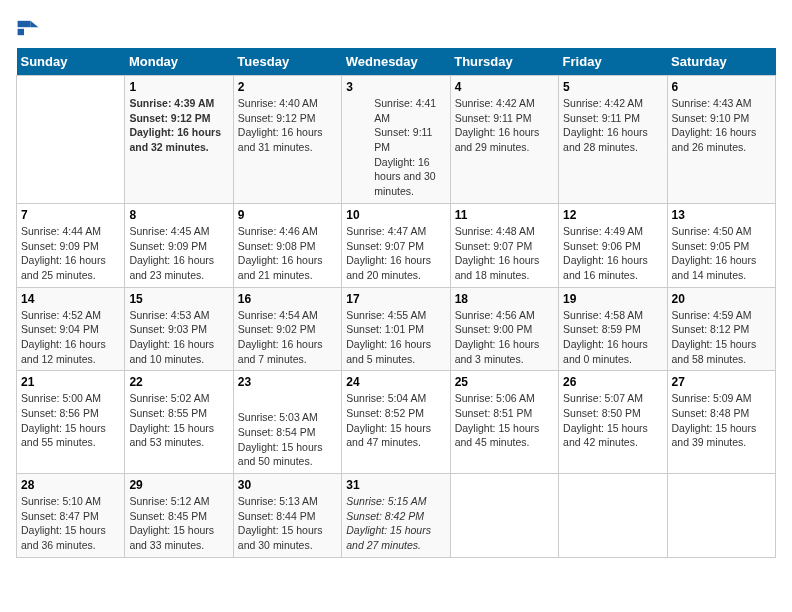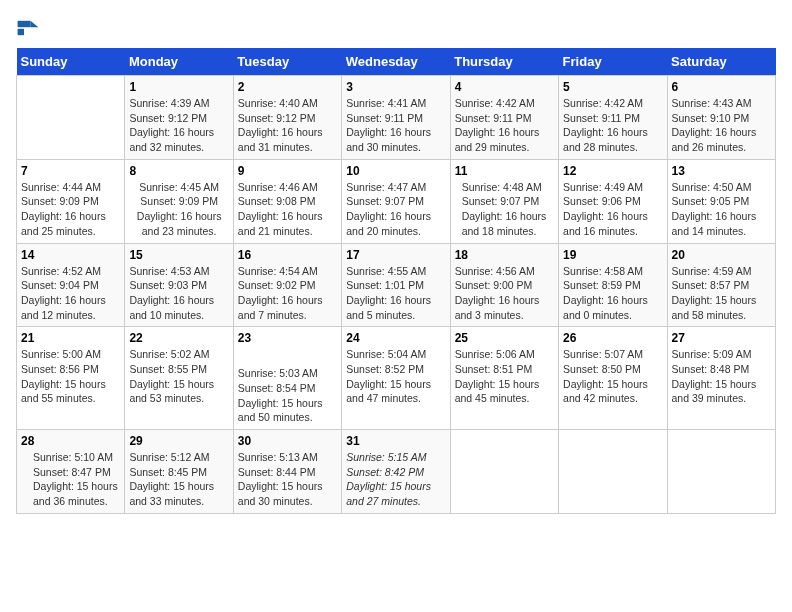--- a/index.html
+++ b/index.html
@@ -27,21 +27,21 @@
     }
     .title-block { text-align: right; }
     .main-title { font-size: 36px; font-weight: bold; color: #333; }
     .subtitle { font-size: 14px; color: #555; }
     table {
       width: 100%;
       border-collapse: collapse;
       font-size: 11px;
     }
     thead tr th {
-      background: #1d4ed8;
+      background: #0369a1;
       color: #fff;
       padding: 6px 4px;
       text-align: left;
       font-size: 13px;
       font-weight: bold;
     }
     tbody tr td {
       border: 1px solid #ccc;
       vertical-align: top;
       padding: 4px;
@@ -94,33 +94,33 @@
         <th>Thursday</th>
         <th>Friday</th>
         <th>Saturday</th>
       </tr>
   </thead>
   <tbody id="calendar-body">
   <tr>
         <td class="empty-cell"></td>
         <td>
           <span class="day-num">1</span>
-          <div class="day-info" style="white-space: pre-line;">Sunrise: 4:39 AM
+          <div class="day-info" style="white-space: pre-line; font-weight: bold;">Sunrise: 4:39 AM
 Sunset: 9:12 PM
 Daylight: 16 hours and 32 minutes.</div>
         </td>
         <td>
           <span class="day-num">2</span>
           <div class="day-info" style="white-space: pre-line;">Sunrise: 4:40 AM
 Sunset: 9:12 PM
 Daylight: 16 hours and 31 minutes.</div>
         </td>
         <td>
           <span class="day-num">3</span>
-          <div class="day-info" style="white-space: pre-line;">Sunrise: 4:41 AM
+          <div class="day-info" style="white-space: pre-line; margin-left: 28px;">Sunrise: 4:41 AM
 Sunset: 9:11 PM
 Daylight: 16 hours and 30 minutes.</div>
         </td>
         <td>
           <span class="day-num">4</span>
           <div class="day-info" style="white-space: pre-line;">Sunrise: 4:42 AM
 Sunset: 9:11 PM
 Daylight: 16 hours and 29 minutes.</div>
         </td>
         <td>
@@ -138,39 +138,39 @@
       </tr>
       <tr>
         <td>
           <span class="day-num">7</span>
           <div class="day-info" style="white-space: pre-line;">Sunrise: 4:44 AM
 Sunset: 9:09 PM
 Daylight: 16 hours and 25 minutes.</div>
         </td>
         <td>
           <span class="day-num">8</span>
-          <div class="day-info" style="white-space: pre-line; text-align: center;">Sunrise: 4:45 AM
+          <div class="day-info" style="white-space: pre-line;">Sunrise: 4:45 AM
 Sunset: 9:09 PM
 Daylight: 16 hours and 23 minutes.</div>
         </td>
         <td>
           <span class="day-num">9</span>
           <div class="day-info" style="white-space: pre-line;">Sunrise: 4:46 AM
 Sunset: 9:08 PM
 Daylight: 16 hours and 21 minutes.</div>
         </td>
         <td>
           <span class="day-num">10</span>
           <div class="day-info" style="white-space: pre-line;">Sunrise: 4:47 AM
 Sunset: 9:07 PM
 Daylight: 16 hours and 20 minutes.</div>
         </td>
         <td>
           <span class="day-num">11</span>
-          <div class="day-info" style="white-space: pre-line; margin-left: 7px;">Sunrise: 4:48 AM
+          <div class="day-info" style="white-space: pre-line;">Sunrise: 4:48 AM
 Sunset: 9:07 PM
 Daylight: 16 hours and 18 minutes.</div>
         </td>
         <td>
           <span class="day-num">12</span>
           <div class="day-info" style="white-space: pre-line;">Sunrise: 4:49 AM
 Sunset: 9:06 PM
 Daylight: 16 hours and 16 minutes.</div>
         </td>
         <td>
@@ -213,21 +213,21 @@
         </td>
         <td>
           <span class="day-num">19</span>
           <div class="day-info" style="white-space: pre-line;">Sunrise: 4:58 AM
 Sunset: 8:59 PM
 Daylight: 16 hours and 0 minutes.</div>
         </td>
         <td>
           <span class="day-num">20</span>
           <div class="day-info" style="white-space: pre-line;">Sunrise: 4:59 AM
-Sunset: 8:57 PM
+Sunset: 8:12 PM
 Daylight: 15 hours and 58 minutes.</div>
         </td>
       </tr>
       <tr>
         <td>
           <span class="day-num">21</span>
           <div class="day-info" style="white-space: pre-line;">Sunrise: 5:00 AM
 Sunset: 8:56 PM
 Daylight: 15 hours and 55 minutes.</div>
         </td>
@@ -264,21 +264,21 @@
         <td>
           <span class="day-num">27</span>
           <div class="day-info" style="white-space: pre-line;">Sunrise: 5:09 AM
 Sunset: 8:48 PM
 Daylight: 15 hours and 39 minutes.</div>
         </td>
       </tr>
       <tr>
         <td>
           <span class="day-num">28</span>
-          <div class="day-info" style="white-space: pre-line; margin-left: 12px;">Sunrise: 5:10 AM
+          <div class="day-info" style="white-space: pre-line;">Sunrise: 5:10 AM
 Sunset: 8:47 PM
 Daylight: 15 hours and 36 minutes.</div>
         </td>
         <td>
           <span class="day-num">29</span>
           <div class="day-info" style="white-space: pre-line;">Sunrise: 5:12 AM
 Sunset: 8:45 PM
 Daylight: 15 hours and 33 minutes.</div>
         </td>
         <td>

